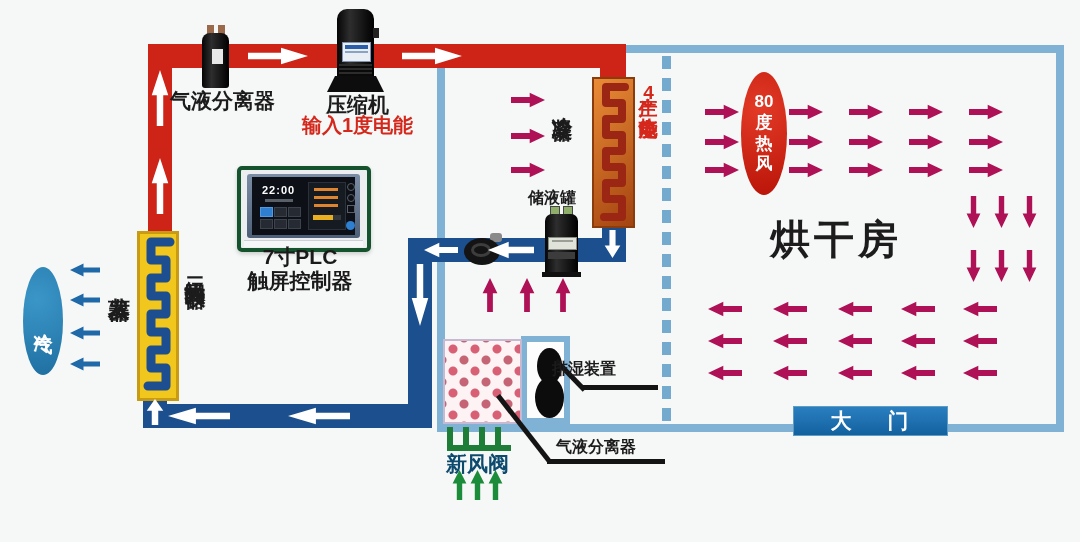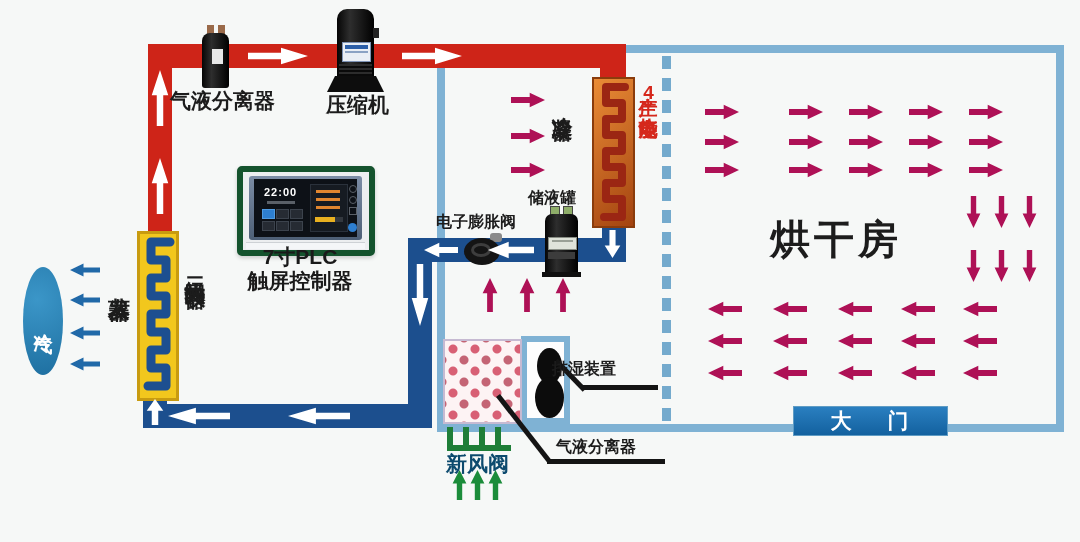--- a/index.html
+++ b/index.html
@@ -45,21 +45,21 @@
     background-image:
       radial-gradient(circle at 8px 8px,rgba(214,88,110,0.95) 4px,rgba(214,88,110,0) 5px),
       radial-gradient(circle at 8px 8px,rgba(178,52,74,0.75) 4px,rgba(178,52,74,0) 5px);
     background-size:22px 22px;background-position:0 0,11px 11px;
   }
   .comb{
     background:repeating-linear-gradient(90deg,#1e7e38 0 6px,rgba(0,0,0,0) 6px 16px);
     border-bottom:6px solid #1e7e38;box-sizing:border-box;
   }
   
-  #plc-frame{background:#eceef0;border:6px solid #14532d;border-radius:5px;
+  #plc-frame{background:#eceef0;border:4px solid #14532d;border-radius:5px;
              box-shadow:0 2px 4px rgba(0,0,0,.18);}
   #plc-bezel{background:linear-gradient(#7c8da6,#4d5f76);border-radius:3px;}
   #plc-screen{background:#0d1117;overflow:hidden;}
   .scr-btn{position:absolute;width:11px;height:8px;background:#262b33;border:1px solid #3c434d;}
   .scr-bar{position:absolute;background:#e0852f;height:3px;}
   #door-box{background:linear-gradient(#2a7fc0,#13619f);border:1px solid #5f9cc4;
             display:flex;align-items:center;justify-content:center;}
 </style>
 </head>
 <body>
@@ -161,36 +161,39 @@
     <div class="abs" style="left:2px;top:31px;width:29px;height:41px;border-radius:50%;background:#0c0c0c;"></div>
   </div>
 
   <div class="abs polka" style="left:443px;top:339px;width:79px;height:85px;"></div>
 
   <div class="abs comb" style="left:447px;top:427px;width:64px;height:24px;"></div>
 
   <div class="ellipse" id="cold-air-ellipse" style="left:23px;top:267px;width:40px;height:108px;">
     <span class="vlbl" style="position:static;color:#fff;font-size:19px;font-weight:700;">冷气</span>
   </div>
+  <div class="ellipse" id="hot-air-ellipse" style="left:741px;top:72px;width:46px;height:123px;">
+    <span class="hotair-text">80度热风</span>
+  </div>
 
   <div class="abs" id="door-box" style="left:793px;top:406px;width:155px;height:30px;box-sizing:border-box;">
     <span style="color:#fff;font-weight:700;font-size:21px;word-spacing:26px;letter-spacing:2px;">大 门</span>
   </div>
 
   <div class="callout" style="left:556px;top:358px;width:41px;transform:rotate(46deg);"></div>
   <div class="callout" style="left:582px;top:385px;width:76px;"></div>
   <div class="callout" style="left:498px;top:393px;width:84px;transform:rotate(52deg);"></div>
   <div class="callout" style="left:547px;top:459px;width:118px;"></div>
 
   <div class="lbl" style="left:170px;top:87px;font-size:21px;">气液分离器</div>
   <div class="lbl" style="left:326px;top:91px;font-size:21px;text-align:center;">压缩机</div>
+  <div class="lbl rednote" style="left:302px;top:112px;font-size:20px;">输入1度电能</div>
   <div class="vlbl" style="left:548px;top:100px;">冷凝器</div>
   <div class="vlbl rednote" style="left:635px;top:82px;font-size:19px;letter-spacing:0;">产生4度电热能</div>
   <div class="lbl" style="left:528px;top:188px;">储液罐</div>
-  <div class="lbl" style="left:436px;top:212px;">电子膨胀阀</div>
   <div class="abs" style="left:225px;top:245px;width:150px;text-align:center;font-weight:600;font-size:21px;line-height:1.15;">
     <div>7寸PLC</div>
     <div>触屏控制器</div>
   </div>
   <div class="vlbl" style="left:104px;top:280px;font-size:22px;">蒸发器</div>
   <div class="vlbl" style="left:181px;top:262px;">二级热回收器</div>
   <div class="lbl" style="left:770px;top:212px;font-size:40px;letter-spacing:4px;">烘干房</div>
   <div class="lbl" style="left:552px;top:359px;">排湿装置</div>
   <div class="lbl" style="left:556px;top:437px;">气液分离器</div>
   <div class="lbl" style="left:446px;top:450px;font-size:21px;color:#0c4a6e;font-weight:700;">新风阀</div>

